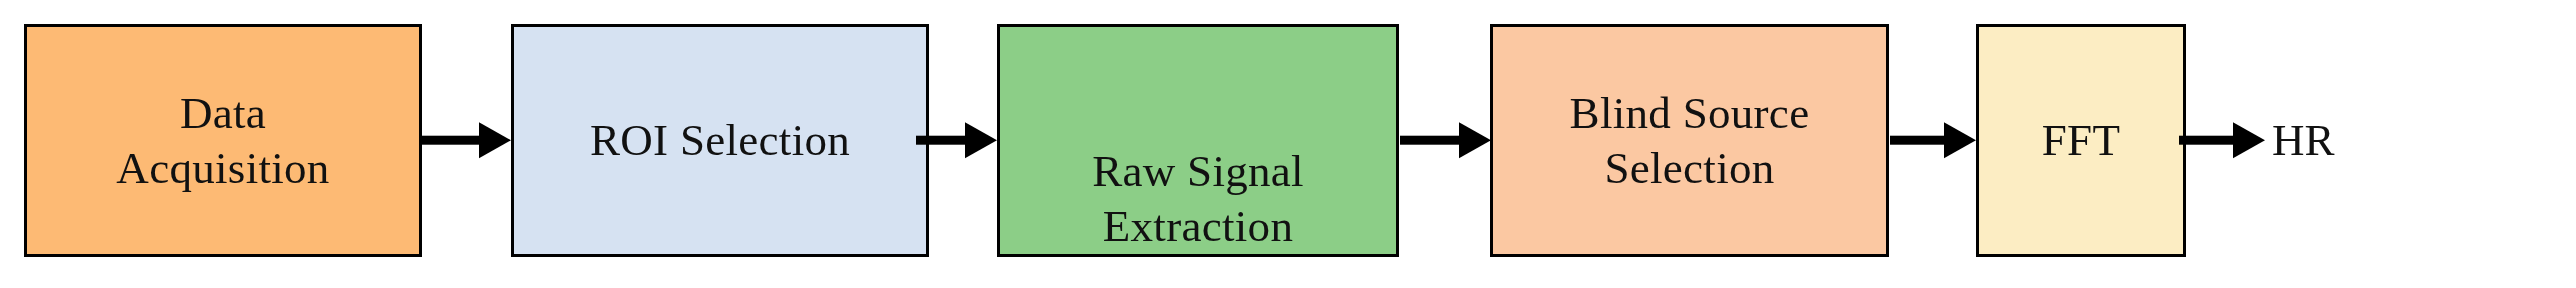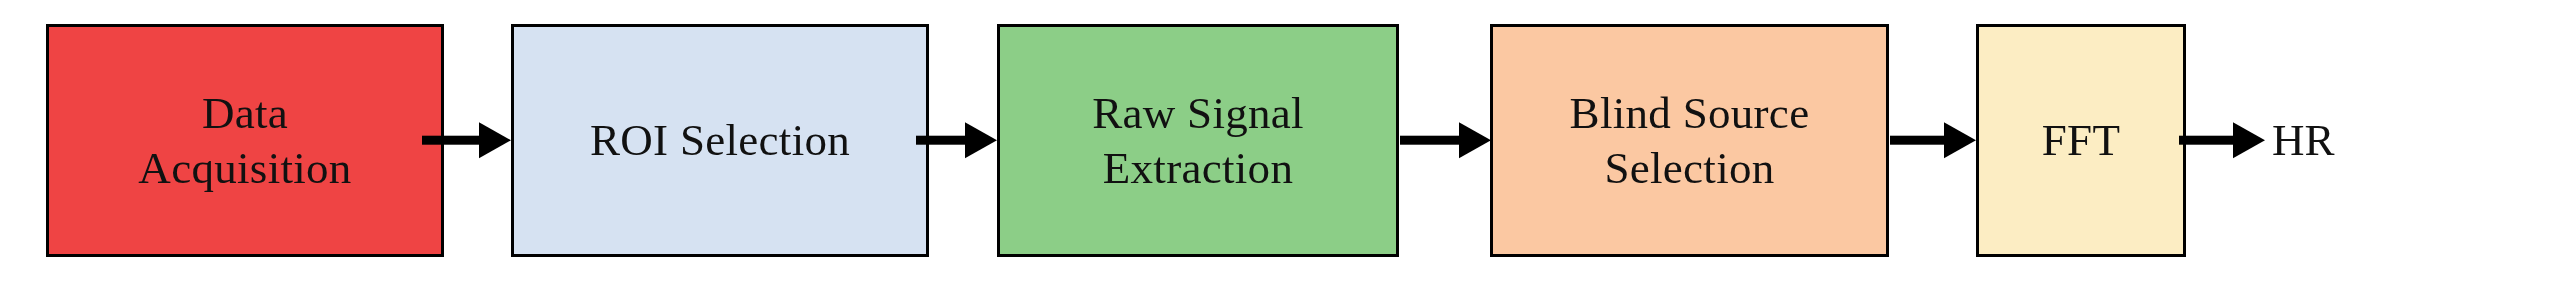--- a/index.html
+++ b/index.html
@@ -89,40 +89,40 @@
     font-size: 45px;
     color: #111111;
     white-space: nowrap;
   }
 </style>
 </head>
 <body>
 
 <div id="canvas" style="background: rgb(255, 255, 255);">
 
-  <div class="node" id="node-0" style="background: #ef4444; border-color: rgb(0, 0, 0); color: rgb(17, 17, 17); margin-left: 22px;">
+  <div class="node" id="node-0" style="background: #fdba74; border-color: rgb(0, 0, 0); color: rgb(17, 17, 17);">
     <span class="node-label">Data
 Acquisition</span>
   </div>
 
   <div class="arrow" id="arrow-0">
     <span class="shaft"></span>
     <span class="head"></span>
   </div>
 
   <div class="node" id="node-1" style="background: rgb(214, 226, 242); border-color: rgb(0, 0, 0); color: rgb(17, 17, 17);">
     <span class="node-label">ROI Selection</span>
   </div>
 
   <div class="arrow" id="arrow-1">
     <span class="shaft"></span>
     <span class="head"></span>
   </div>
 
-  <div class="node" id="node-2" style="background: rgb(140, 206, 135); border-color: rgb(0, 0, 0); color: rgb(17, 17, 17);">
+  <div class="node" id="node-2" style="background: rgb(140, 206, 135); border-color: rgb(0, 0, 0); color: rgb(17, 17, 17); align-items: flex-end;">
     <span class="node-label">Raw Signal
 Extraction</span>
   </div>
 
   <div class="arrow" id="arrow-2">
     <span class="shaft"></span>
     <span class="head"></span>
   </div>
 
   <div class="node" id="node-3" style="background: rgb(251, 200, 162); border-color: rgb(0, 0, 0); color: rgb(17, 17, 17);">

